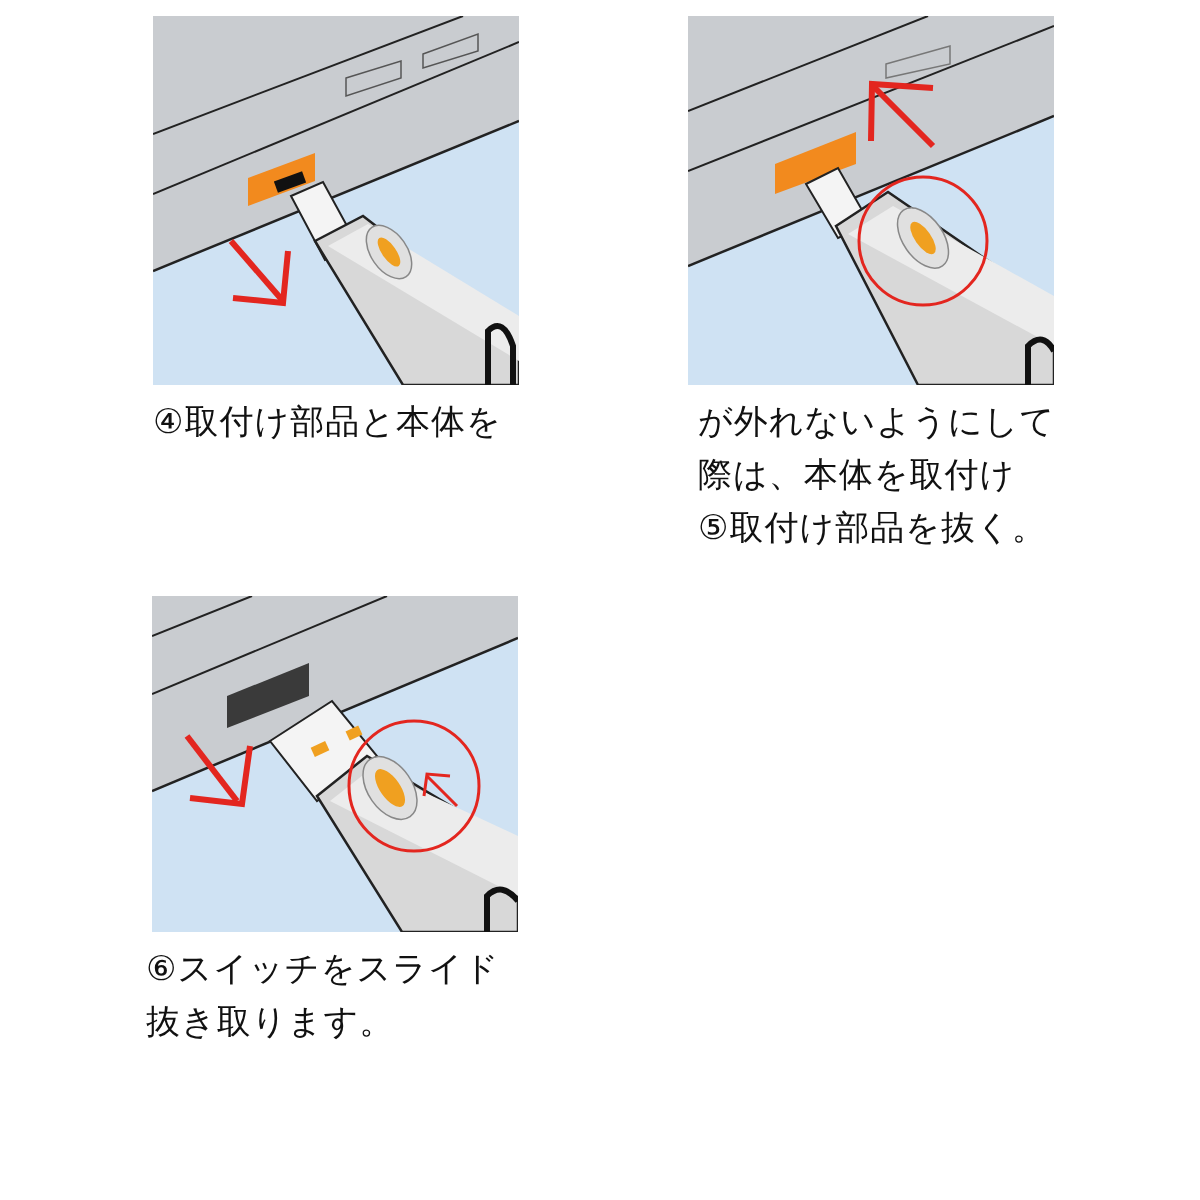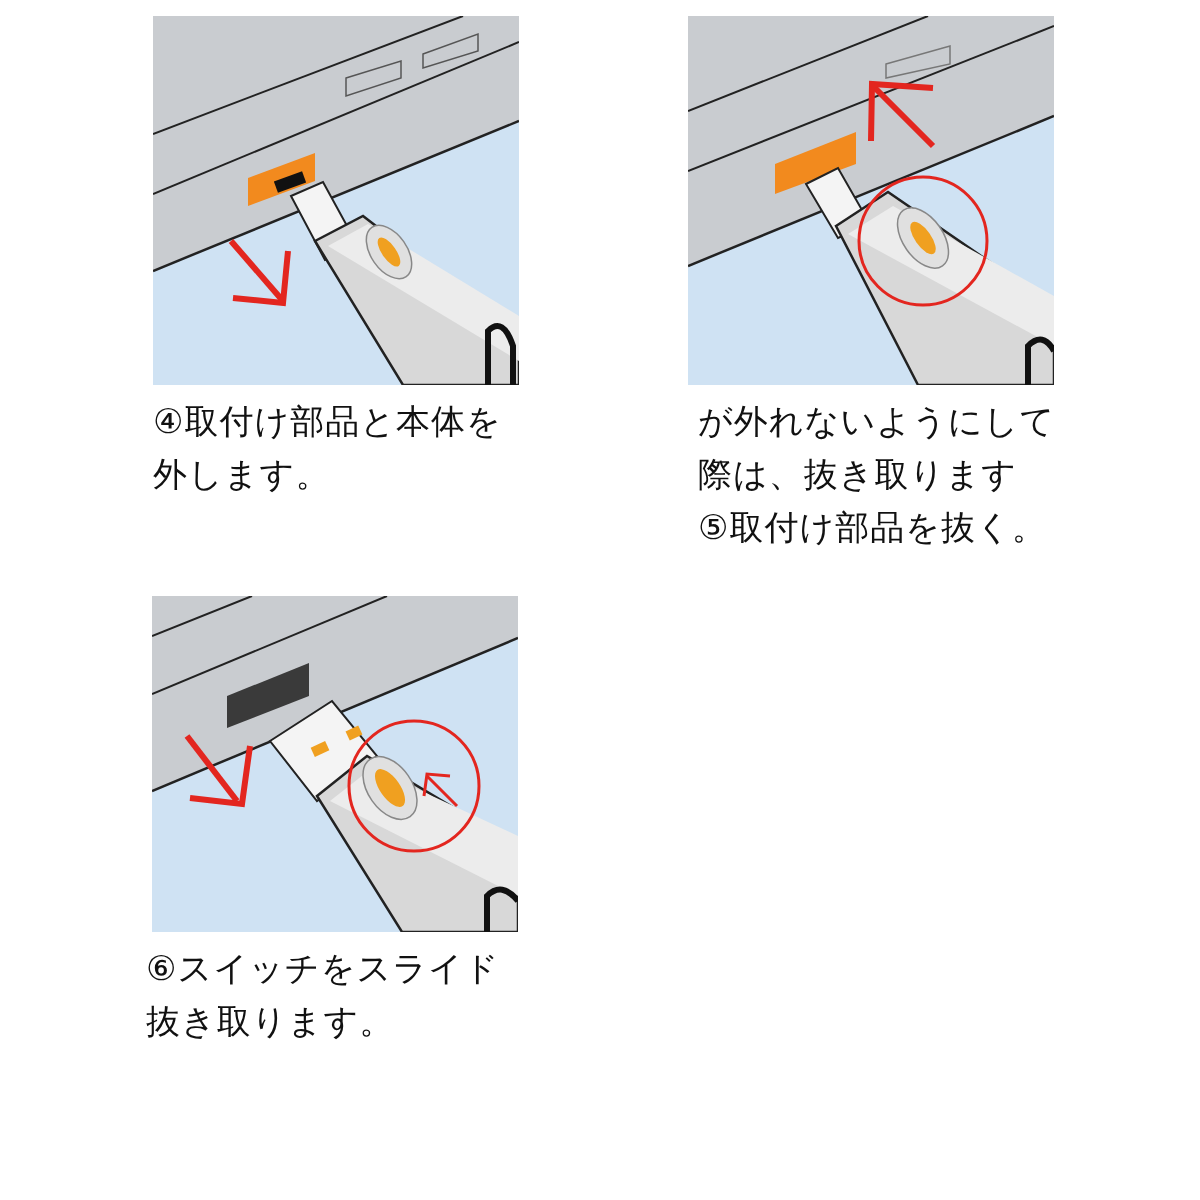--- a/index.html
+++ b/index.html
@@ -34,21 +34,20 @@
         <path d="M335,369 L335,315 Q350,300 360,330 L360,369" fill="none" stroke="#111" stroke-width="6"></path>
       </g>
       <g>
         <line x1="78" y1="225" x2="130" y2="285" stroke="#e3261f" stroke-width="6"></line>
         <polyline points="80,282 130,287 135,235" fill="none" stroke="#e3261f" stroke-width="6"></polyline>
       </g>
     </svg>
   </div>
   <div class="caption" style="left:153px;top:395px;">
     <div>④取付け部品と本体を</div>
-    <div>外します。</div>
   </div>
 </div>
 
 <div class="panel">
   <div class="illus" style="left:688px;top:16px;width:366px;height:369px;">
     <svg viewBox="0 0 366 369" preserveAspectRatio="none">
       <rect x="0" y="0" width="366" height="369" fill="#cfe2f3"></rect>
       <polygon points="0,0 366,0 366,100 0,250" fill="#c9ccd0"></polygon>
       <line x1="0" y1="95" x2="240" y2="0" stroke="#222" stroke-width="2"></line>
       <line x1="0" y1="155" x2="366" y2="10" stroke="#222" stroke-width="2"></line>
@@ -65,21 +64,21 @@
       </g>
       <circle cx="235" cy="225" r="64" fill="none" stroke="#e3261f" stroke-width="3"></circle>
       <g>
         <line x1="245" y1="130" x2="185" y2="70" stroke="#e3261f" stroke-width="6"></line>
         <polyline points="183,125 184,68 245,72" fill="none" stroke="#e3261f" stroke-width="6"></polyline>
       </g>
     </svg>
   </div>
   <div class="caption" style="left:698px;top:395px;">
     <div>が外れないようにして</div>
-    <div>際は、抜き取ります</div>
+    <div>際は、本体を取付け</div>
     <div>⑤取付け部品を抜く。</div>
   </div>
 </div>
 
 <div class="panel">
   <div class="illus" style="left:152px;top:596px;width:366px;height:336px;">
     <svg viewBox="0 0 366 336" preserveAspectRatio="none">
       <rect x="0" y="0" width="366" height="336" fill="#cfe2f3"></rect>
       <polygon points="0,0 366,0 366,42 0,195" fill="#c9ccd0"></polygon>
       <line x1="0" y1="40" x2="100" y2="0" stroke="#222" stroke-width="2"></line>

